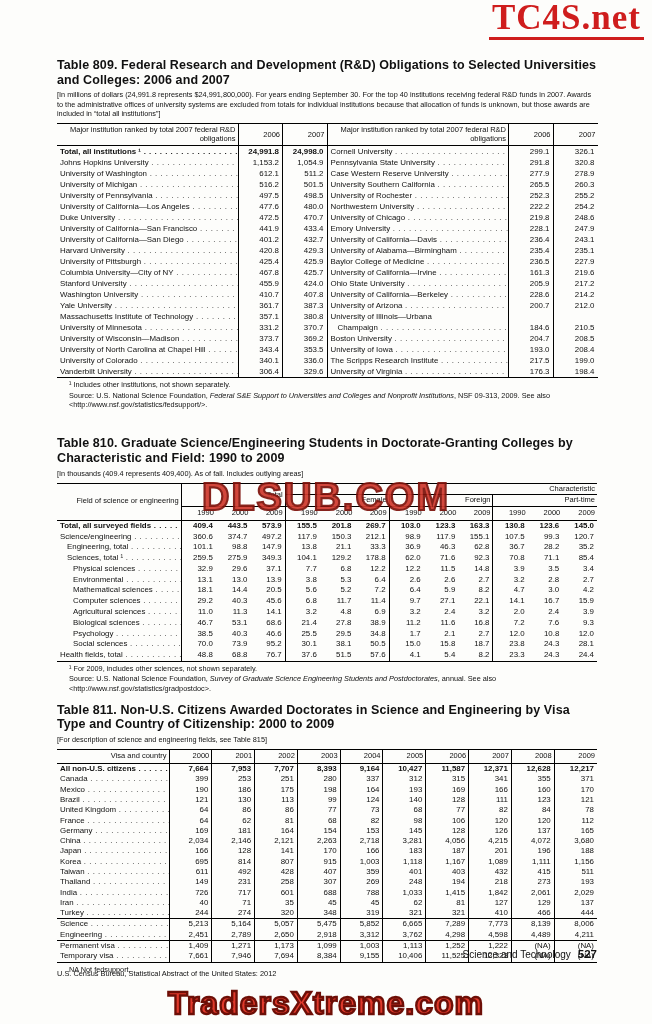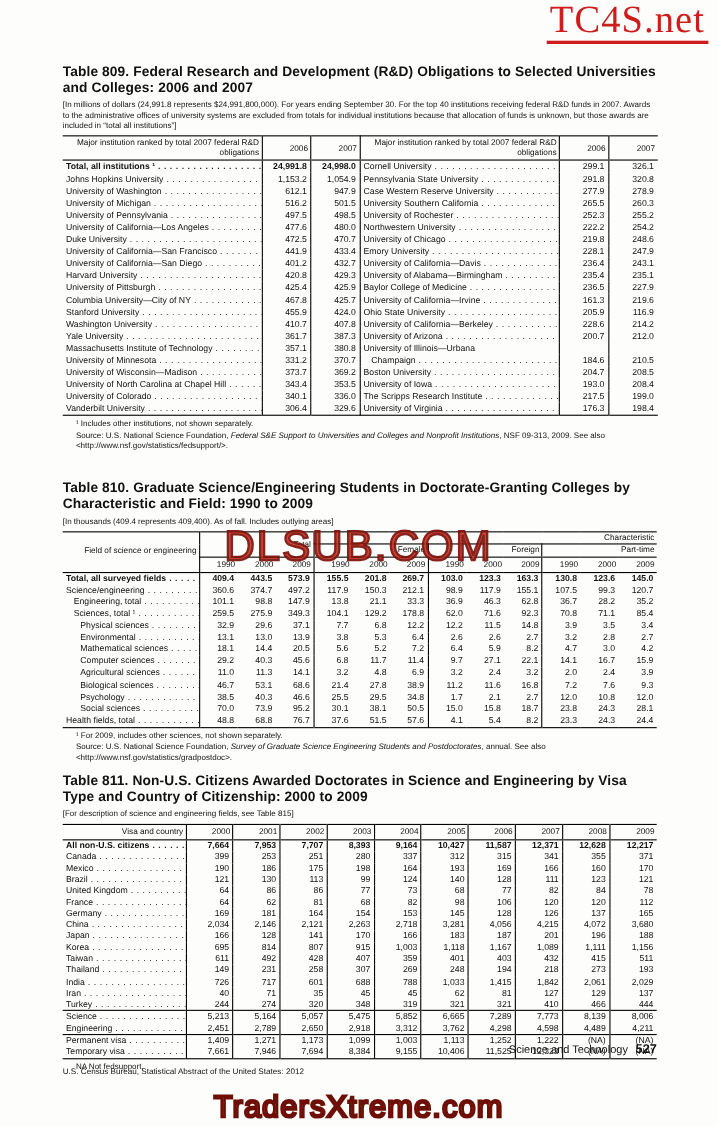--- a/index.html
+++ b/index.html
@@ -49,27 +49,27 @@
   .t811 col.c-stub811 { width:112px; }
   .t811 col.c-n811 { width:42.8px; }
   .t811 td { line-height:10.3px; }
 
   
   .footer-right { position:absolute; right:55px; bottom:64px; font-size:10px; white-space:nowrap; }
   .footer-right .fpage { font-size:11.5px; font-weight:700; margin-left:7px; }
   .footer-left { position:absolute; left:57px; bottom:46px; font-size:7.4px; }
 
   
-  .wm { position:absolute; font-weight:400; pointer-events:none; z-index:5; }
+  .wm { position:absolute; font-weight:700; pointer-events:none; z-index:5; }
   .wm-top { top:0; right:8px; font-size:35px; line-height:1.02; color:#cf1d1d;
             font-family:"Liberation Serif","DejaVu Serif",serif; letter-spacing:1px;
             border-bottom:3px solid #cf1d1d; padding:0 3px 1px 3px; }
   .wm-mid { top:476px; left:50%; transform:translateX(-50%); font-size:38px; letter-spacing:2px;
             color:#cf3a2e; -webkit-text-stroke:2.2px #7e130c; opacity:.93; white-space:nowrap; }
-  .wm-bottom { bottom:2px; left:50%; transform:translateX(-50%); font-size:28px; letter-spacing:1px;
+  .wm-bottom { bottom:2px; left:50%; transform:translateX(-50%); font-size:32px; letter-spacing:1px;
             color:#e03a2c; -webkit-text-stroke:2.4px #6d0f07; white-space:nowrap; }
 </style>
 </head>
 <body>
 
 <div class="page">
 
   <div class="wm wm-top">TC4S.net</div>
 
   <div class="content">
@@ -99,21 +99,21 @@
                 <td class="num gb">24,998.0</td>
               </tr>
               <tr>
                 <td class="stub">Johns Hopkins University<span class="dots"> . . . . . . . . . . . . . . . . . . . . . . . . . . . . . . . . . . . . . . . . . . . . . . . . . . . . . . . . . . . . . . . . . . . . . . . . . . . . . . . . . . . . . . . . . .</span></td>
                 <td class="num gb">1,153.2</td>
                 <td class="num gb">1,054.9</td>
               </tr>
               <tr>
                 <td class="stub">University of Washington<span class="dots"> . . . . . . . . . . . . . . . . . . . . . . . . . . . . . . . . . . . . . . . . . . . . . . . . . . . . . . . . . . . . . . . . . . . . . . . . . . . . . . . . . . . . . . . . . .</span></td>
                 <td class="num gb">612.1</td>
-                <td class="num gb">947.9</td>
+                <td class="num gb">511.2</td>
               </tr>
               <tr>
                 <td class="stub">University of Michigan<span class="dots"> . . . . . . . . . . . . . . . . . . . . . . . . . . . . . . . . . . . . . . . . . . . . . . . . . . . . . . . . . . . . . . . . . . . . . . . . . . . . . . . . . . . . . . . . . .</span></td>
                 <td class="num gb">516.2</td>
                 <td class="num gb">501.5</td>
               </tr>
               <tr>
                 <td class="stub">University of Pennsylvania<span class="dots"> . . . . . . . . . . . . . . . . . . . . . . . . . . . . . . . . . . . . . . . . . . . . . . . . . . . . . . . . . . . . . . . . . . . . . . . . . . . . . . . . . . . . . . . . . .</span></td>
                 <td class="num gb">497.5</td>
                 <td class="num gb">498.5</td>
@@ -270,21 +270,21 @@
                 <td class="num gb">227.9</td>
               </tr>
               <tr>
                 <td class="stub">University of California—Irvine<span class="dots"> . . . . . . . . . . . . . . . . . . . . . . . . . . . . . . . . . . . . . . . . . . . . . . . . . . . . . . . . . . . . . . . . . . . . . . . . . . . . . . . . . . . . . . . . . .</span></td>
                 <td class="num gb">161.3</td>
                 <td class="num gb">219.6</td>
               </tr>
               <tr>
                 <td class="stub">Ohio State University<span class="dots"> . . . . . . . . . . . . . . . . . . . . . . . . . . . . . . . . . . . . . . . . . . . . . . . . . . . . . . . . . . . . . . . . . . . . . . . . . . . . . . . . . . . . . . . . . .</span></td>
                 <td class="num gb">205.9</td>
-                <td class="num gb">116.9</td>
+                <td class="num gb">217.2</td>
               </tr>
               <tr>
                 <td class="stub">University of California—Berkeley<span class="dots"> . . . . . . . . . . . . . . . . . . . . . . . . . . . . . . . . . . . . . . . . . . . . . . . . . . . . . . . . . . . . . . . . . . . . . . . . . . . . . . . . . . . . . . . . . .</span></td>
                 <td class="num gb">228.6</td>
                 <td class="num gb">214.2</td>
               </tr>
               <tr>
                 <td class="stub">University of Arizona<span class="dots"> . . . . . . . . . . . . . . . . . . . . . . . . . . . . . . . . . . . . . . . . . . . . . . . . . . . . . . . . . . . . . . . . . . . . . . . . . . . . . . . . . . . . . . . . . .</span></td>
                 <td class="num gb">200.7</td>
                 <td class="num gb">212.0</td>

